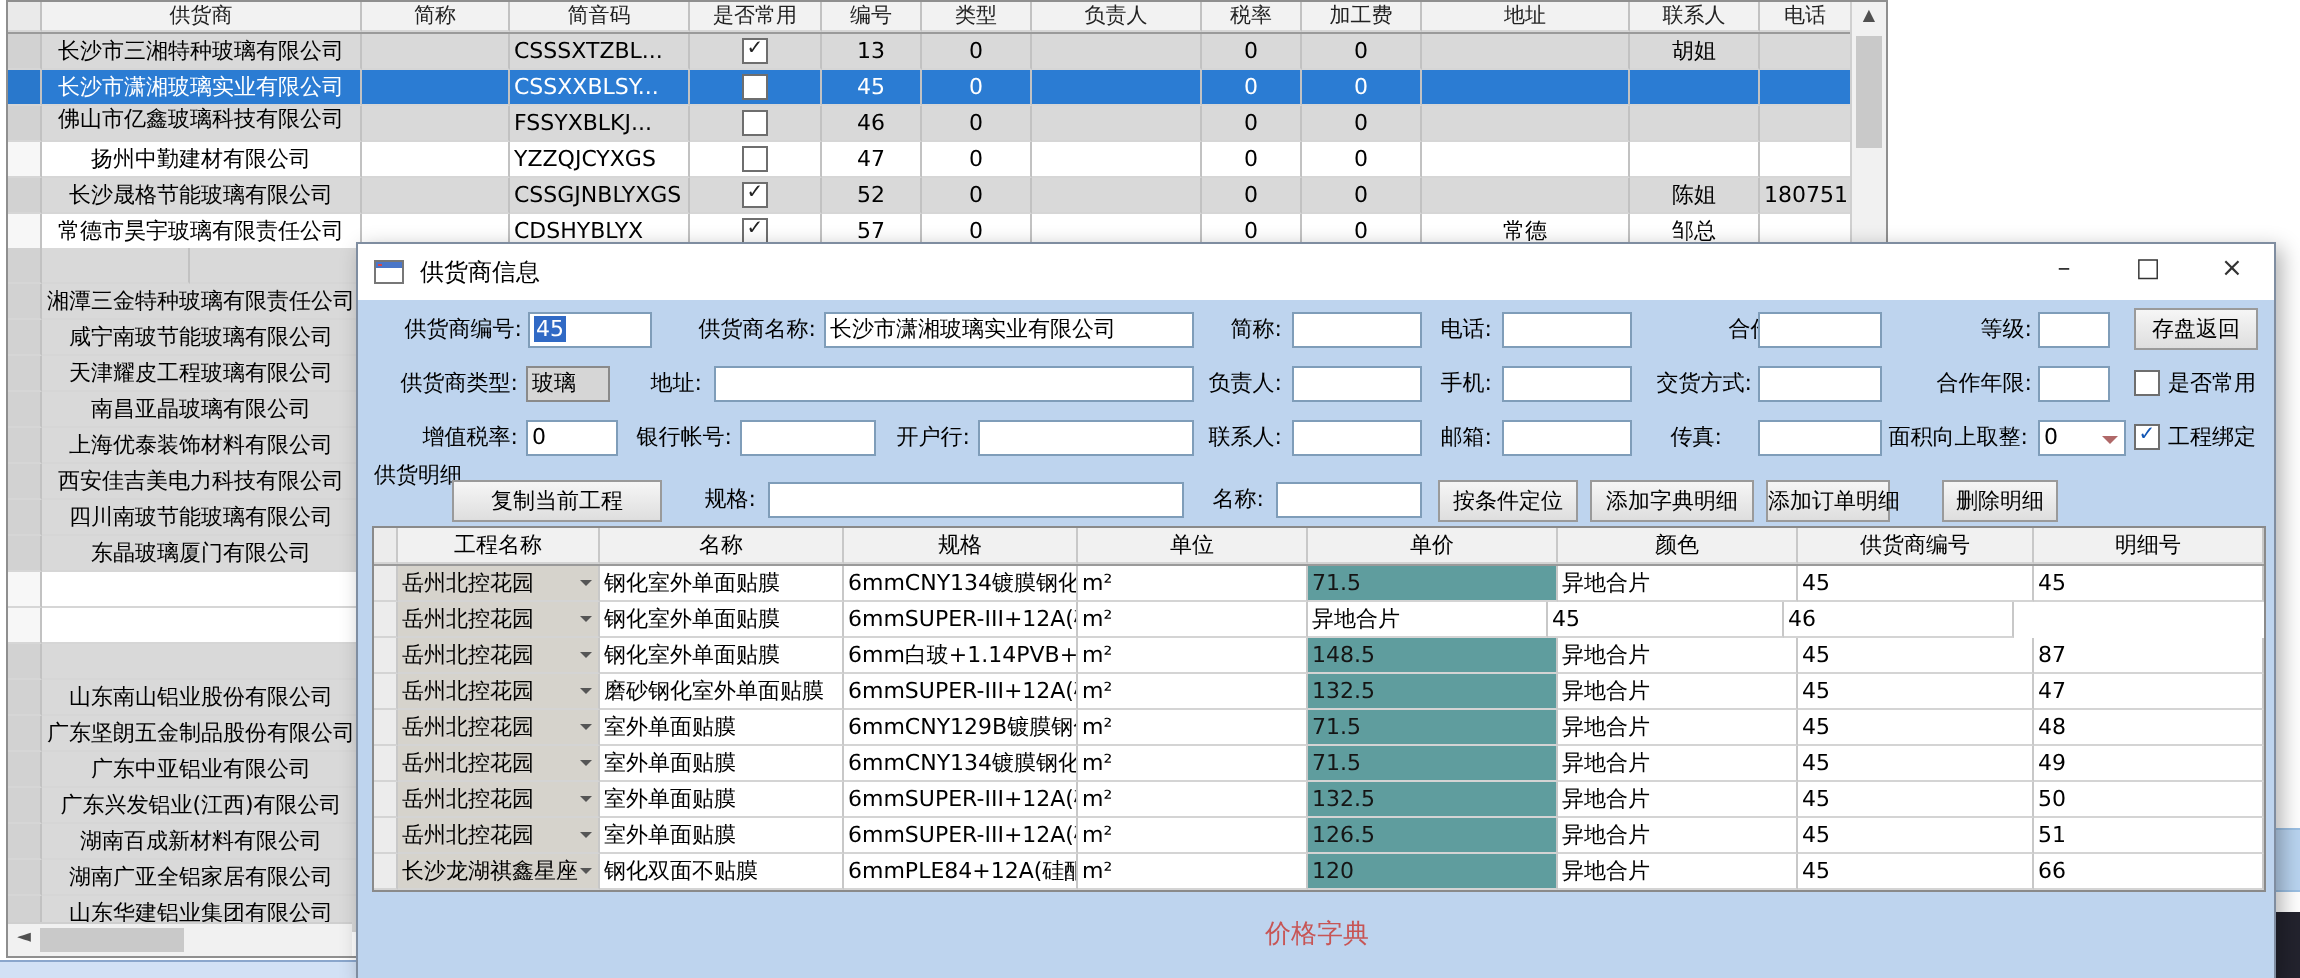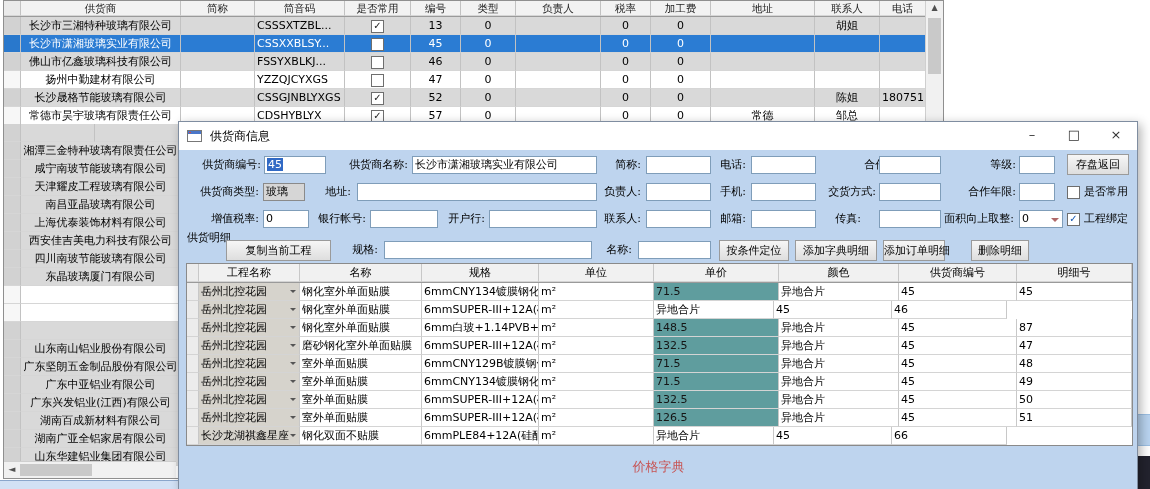--- a/index.html
+++ b/index.html
@@ -106,21 +106,21 @@
         <div class="c ac" style="width: 55px;">0</div>
         <div class="c ac" style="width: 85px;"></div>
         <div class="c ac" style="width: 50px;">0</div>
         <div class="c ac" style="width: 60px;">0</div>
         <div class="c ac" style="width: 104px;"></div>
         <div class="c ac" style="width: 65px;"></div>
         <div class="c al" style="width: 46px;"></div>
       </div>
       <div class="t-row shade">
         <div class="c ac" style="width: 17px;"></div>
-        <div class="c ac" style="width: 160px;">佛山市亿鑫玻璃科技有限公司</div>
+        <div class="c ac" style="width: 160px; font-family: Liberation Mono, monospace;">佛山市亿鑫玻璃科技有限公司</div>
         <div class="c ac" style="width: 74px;"></div>
         <div class="c al" style="width: 90px;">FSSYXBLKJ...</div>
         <div class="c ac" style="width: 66px; text-align: center;"><div class="cb"></div></div>
         <div class="c ac" style="width: 50px;">46</div>
         <div class="c ac" style="width: 55px;">0</div>
         <div class="c ac" style="width: 85px;"></div>
         <div class="c ac" style="width: 50px;">0</div>
         <div class="c ac" style="width: 60px;">0</div>
         <div class="c ac" style="width: 104px;"></div>
         <div class="c ac" style="width: 65px;"></div>
@@ -641,20 +641,21 @@
           <div class="gc" style="width: 120px;">异地合片</div>
           <div class="gc" style="width: 118px;">45</div>
           <div class="gc" style="width: 115px;">51</div>
         </div>
         <div class="g-row">
           <div class="gc stub" style="width: 12px;"></div>
           <div class="gc combo" style="width: 101px;">长沙龙湖祺鑫星座</div>
           <div class="gc" style="width: 122px;">钢化双面不贴膜</div>
           <div class="gc" style="width: 117px;">6mmPLE84+12A(硅酮胶...</div>
           <div class="gc" style="width: 115px;">m²</div>
+          <div class="gc price" style="width: 125px;">120</div>
           <div class="gc" style="width: 120px;">异地合片</div>
           <div class="gc" style="width: 118px;">45</div>
           <div class="gc" style="width: 115px;">66</div>
         </div>
       </div>
   </div>
 
   <div id="footer-red">价格字典</div>
 </div>
 

